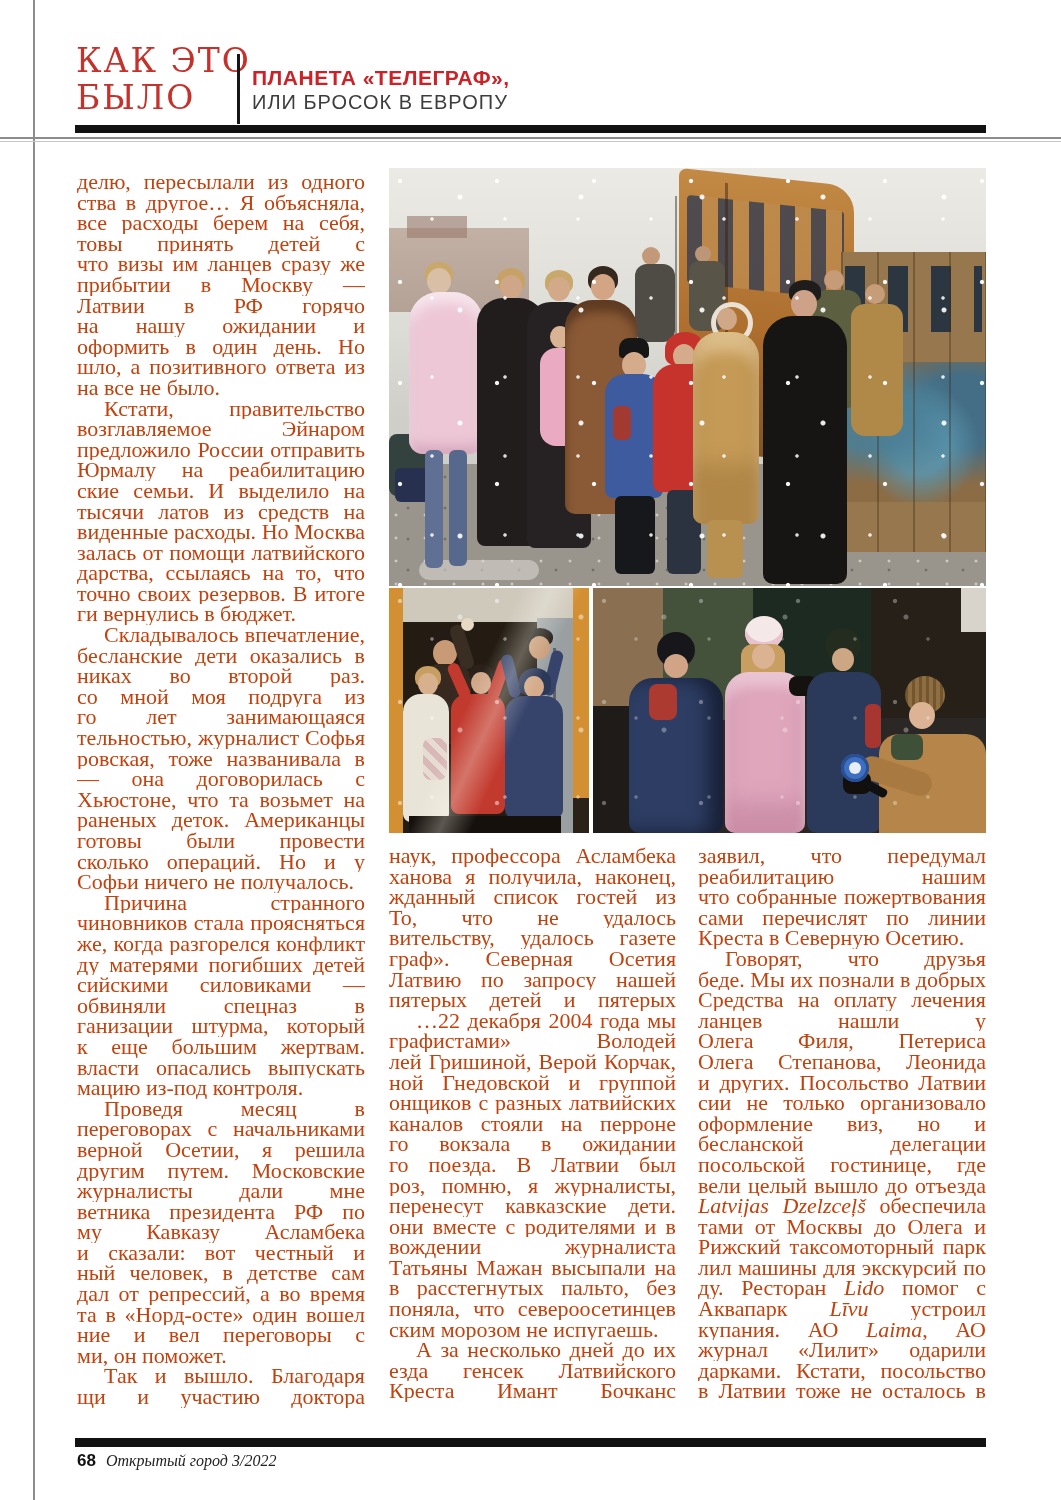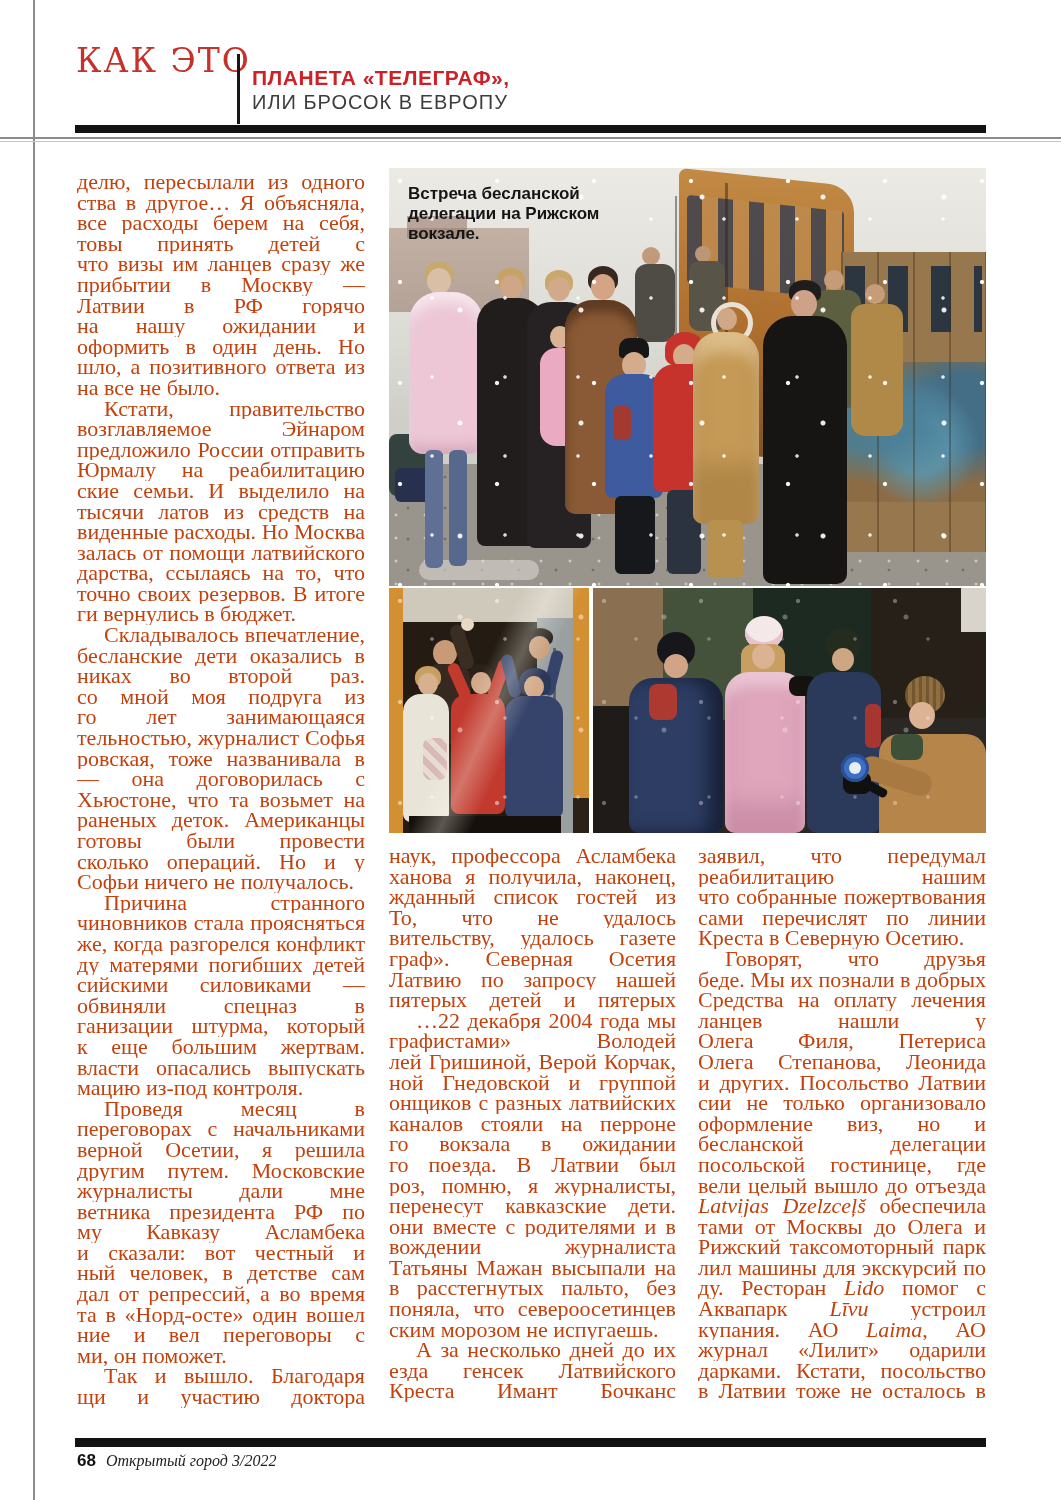--- a/index.html
+++ b/index.html
@@ -58,20 +58,21 @@
 <body>
 
 <div class="page">
 
   <div class="vline"></div>
   <div class="hline1"></div>
   <div class="hline2"></div>
 
   <div class="rubric">
     <div>КАК ЭТО</div>
+    <div>БЫЛО</div>
   </div>
   <div class="hdr-divider"></div>
   <div class="hdr-title">ПЛАНЕТА «ТЕЛЕГРАФ»,</div>
   <div class="hdr-subtitle">ИЛИ БРОСОК В ЕВРОПУ</div>
   <div class="hdr-bar"></div>
 
   <div class="photo" id="photo-top">
 
     <div class="abs" style="left:0;top:60px;width:140px;height:84px;background:linear-gradient(180deg,#b39a8c,#a3887b);opacity:.7;"></div>
     <div class="abs" style="left:18px;top:48px;width:60px;height:22px;background:#987a6d;opacity:.6;"></div>
@@ -130,25 +131,20 @@
     <div class="fig" style="left:278px;top:322px;width:34px;height:84px;background:#2c3340;border-radius:6px;"></div>
     <div class="fig" style="left:322px;top:134px;width:32px;height:32px;background:transparent;border:5px solid #e9e2d4;border-radius:50%;"></div>
     <div class="head" style="left:328px;top:140px;width:20px;height:22px;background:#d0a787;"></div>
     <div class="fig" style="left:304px;top:164px;width:66px;height:192px;background:#c59a57;border-radius:26px 26px 10px 10px;box-shadow:inset 0 -60px 20px rgba(140,100,45,.35), inset 0 20px 14px rgba(255,240,210,.4);"></div>
     <div class="fig" style="left:318px;top:352px;width:36px;height:58px;background:#b89050;border-radius:6px;"></div>
     <div class="fig" style="left:400px;top:112px;width:32px;height:22px;background:#1f1d1c;border-radius:50% 50% 30% 30%;"></div>
     <div class="head" style="left:402px;top:122px;width:26px;height:28px;background:#cda289;"></div>
     <div class="fig" style="left:374px;top:148px;width:84px;height:268px;background:#161514;border-radius:30px 30px 10px 10px;"></div>
     <div class="snow"></div>
 
-    <div class="caption">
-        <div class="ln">Встреча бесланской</div>
-        <div class="ln">делегации на Рижском</div>
-        <div class="ln">вокзале.</div>
-      </div>
   </div>
 
   <div class="photo" id="photo-bl">
     <div class="abs" style="left:12px;top:0;width:174px;height:34px;background:#cfc9bc;"></div>
     <div class="abs" style="left:0;top:0;width:14px;height:245px;background:#d39032;"></div>
     <div class="abs" style="left:184px;top:0;width:16px;height:210px;background:#d39032;"></div>
     <div class="abs" style="left:148px;top:30px;width:36px;height:215px;background:#9aa0a2;"></div>
     <div class="abs" style="left:164px;top:60px;width:3px;height:150px;background:#5d6366;"></div>
     <div class="abs" style="left:14px;top:34px;width:134px;height:211px;background:#241c13;"></div>
     <div class="fig" style="left:40px;top:42px;width:32px;height:26px;background:#241b16;border-radius:50% 50% 36% 36%;"></div>

